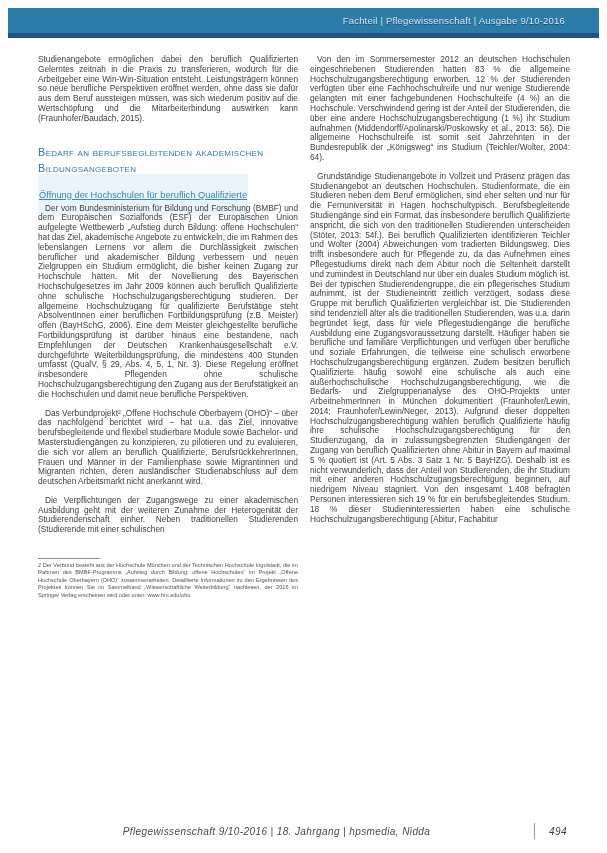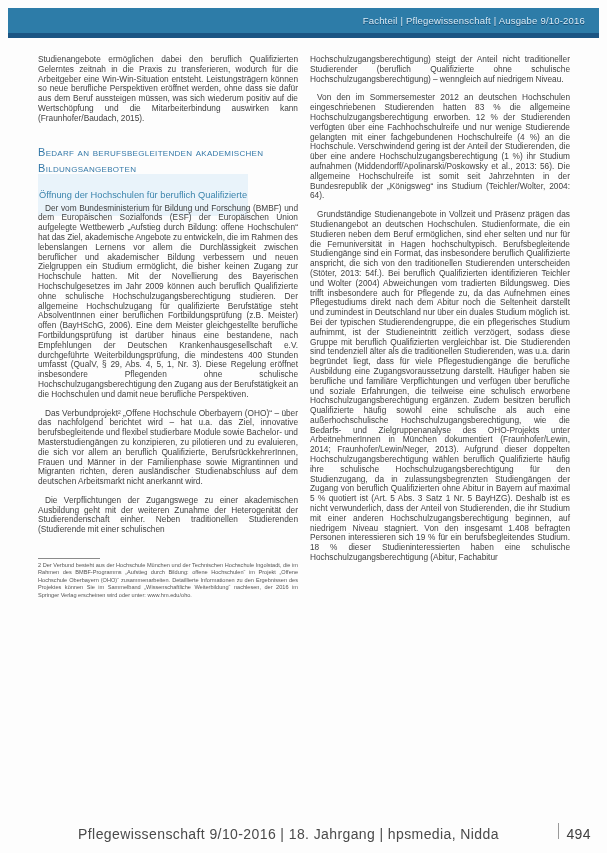--- a/index.html
+++ b/index.html
@@ -26,21 +26,21 @@
     background: #2d7ca8;
     border-bottom: 5px solid #1b5583;
     display: flex;
     align-items: center;
     justify-content: flex-end;
   }
   .topbar span {
     color: #d8ebf7;
     font-size: 9.5px;
     letter-spacing: 0.2px;
-    padding-right: 14px;
+    padding-right: 34px;
     text-shadow: 0 1px 0 #14466b;
   }
   
   .content {
     position: absolute;
     left: 38px;
     right: 37px;
     top: 55px;
     bottom: 45px;
     display: flex;
@@ -73,43 +73,45 @@
   h2.subheading {
     margin: 5px 0 3px 0;
     font-weight: normal;
     font-size: 9.3px;
     line-height: 11px;
     color: #3d85ad;
   }
   h2.subheading span {
     background: #e9f3fa;
     padding: 16px 1px;
+    text-decoration: underline;
   }
   .footnote-rule {
     width: 62px;
     border-top: 1px solid #8a8a8a;
     margin: 14px 0 3px 0;
   }
   p.footnote {
     margin: 0;
     font-size: 5.6px;
     line-height: 7.4px;
     text-align: justify;
     color: #555555;
   }
   
   .footer {
     position: absolute;
     left: 38px;
-    right: 8px;
+    right: 32px;
     bottom: 14px;
     height: 14px;
-    font-size: 14px;
+    font-size: 10px;
     color: #4a4a4a;
     letter-spacing: 0.4px;
+    font-style: italic;
   }
   .footer .journal-line {
     position: absolute;
     left: 0;
     right: 60px;
     text-align: center;
     top: 1px;
   }
   .footer .divider {
     position: absolute;
@@ -152,21 +154,20 @@
 
 
       <p class="body indent">Die Verpflichtungen der Zugangswege zu einer akademischen Ausbildung geht mit der weiteren Zunahme der Heterogenität der Studierendenschaft einher. Neben traditionellen Studierenden (Studierende mit einer schulischen</p>
 
       <div class="footnote-rule"></div>
 
       <p class="footnote">2 Der Verbund besteht aus der Hochschule München und der Technischen Hochschule Ingolstadt, die im Rahmen des BMBF-Programms „Aufstieg durch Bildung: offene Hochschulen“ im Projekt „Offene Hochschule Oberbayern (OHO)“ zusammenarbeiten. Detaillierte Informationen zu den Ergebnissen des Projektes können Sie im Sammelband „Wissenschaftliche Weiterbildung“ nachlesen, der 2016 im Springer Verlag erscheinen wird oder unter: www.hm.edu/oho.</p>
     </div>
 
     <div class="col">
-      <p class="body">Hochschulzugangsberechtigung) steigt der Anteil nicht traditioneller Studierender (beruflich Qualifizierte ohne schulische Hochschulzugangsberechtigung) – wenngleich auf niedrigem Niveau.</p>
 
       <p class="body indent">Von den im Sommersemester 2012 an deutschen Hochschulen eingeschriebenen Studierenden hatten 83 % die allgemeine Hochschulzugangsberechtigung erworben. 12 % der Studierenden verfügten über eine Fachhochschulreife und nur wenige Studierende gelangten mit einer fachgebundenen Hochschulreife (4 %) an die Hochschule. Verschwindend gering ist der Anteil der Studierenden, die über eine andere Hochschulzugangsberechtigung (1 %) ihr Studium aufnahmen (Middendorff/Apolinarski/Poskowsky et al., 2013: 56). Die allgemeine Hochschulreife ist somit seit Jahrzehnten in der Bundesrepublik der „Königsweg“ ins Studium (Teichler/Wolter, 2004: 64).</p>
 
       <p class="body indent">Grundständige Studienangebote in Vollzeit und Präsenz prägen das Studienangebot an deutschen Hochschulen. Studienformate, die ein Studieren neben dem Beruf ermöglichen, sind eher selten und nur für die Fernuniversität in Hagen hochschultypisch. Berufsbegleitende Studiengänge sind ein Format, das insbesondere beruflich Qualifizierte anspricht, die sich von den traditionellen Studierenden unterscheiden (Stöter, 2013: 54f.). Bei beruflich Qualifizierten identifizieren Teichler und Wolter (2004) Abweichungen vom tradierten Bildungsweg. Dies trifft insbesondere auch für Pflegende zu, da das Aufnehmen eines Pflegestudiums direkt nach dem Abitur noch die Seltenheit darstellt und zumindest in Deutschland nur über ein duales Studium möglich ist. Bei der typischen Studierendengruppe, die ein pflegerisches Studium aufnimmt, ist der Studieneintritt zeitlich verzögert, sodass diese Gruppe mit beruflich Qualifizierten vergleichbar ist. Die Studierenden sind tendenziell älter als die traditionellen Studierenden, was u.a. darin begründet liegt, dass für viele Pflegestudiengänge die berufliche Ausbildung eine Zugangsvoraussetzung darstellt. Häufiger haben sie berufliche und familiäre Verpflichtungen und verfügen über berufliche und soziale Erfahrungen, die teilweise eine schulisch erworbene Hochschulzugangsberechtigung ergänzen. Zudem besitzen beruflich Qualifizierte häufig sowohl eine schulische als auch eine außerhochschulische Hochschulzugangsberechtigung, wie die Bedarfs- und Zielgruppenanalyse des OHO-Projekts unter ArbeitnehmerInnen in München dokumentiert (Fraunhofer/Lewin, 2014; Fraunhofer/Lewin/Neger, 2013). Aufgrund dieser doppelten Hochschulzugangsberechtigung wählen beruflich Qualifizierte häufig ihre schulische Hochschulzugangsberechtigung für den Studienzugang, da in zulassungsbegrenzten Studiengängen der Zugang von beruflich Qualifizierten ohne Abitur in Bayern auf maximal 5 % quotiert ist (Art. 5 Abs. 3 Satz 1 Nr. 5 BayHZG). Deshalb ist es nicht verwunderlich, dass der Anteil von Studierenden, die ihr Studium mit einer anderen Hochschulzugangsberechtigung beginnen, auf niedrigem Niveau stagniert. Von den insgesamt 1.408 befragten Personen interessieren sich 19 % für ein berufsbegleitendes Studium. 18 % dieser Studieninteressierten haben eine schulische Hochschulzugangsberechtigung (Abitur, Fachabitur</p>
     </div>
 
   </div>
 
   <div class="footer">
     <span class="journal-line">Pflegewissenschaft 9/10-2016 | 18. Jahrgang | hpsmedia, Nidda</span>

